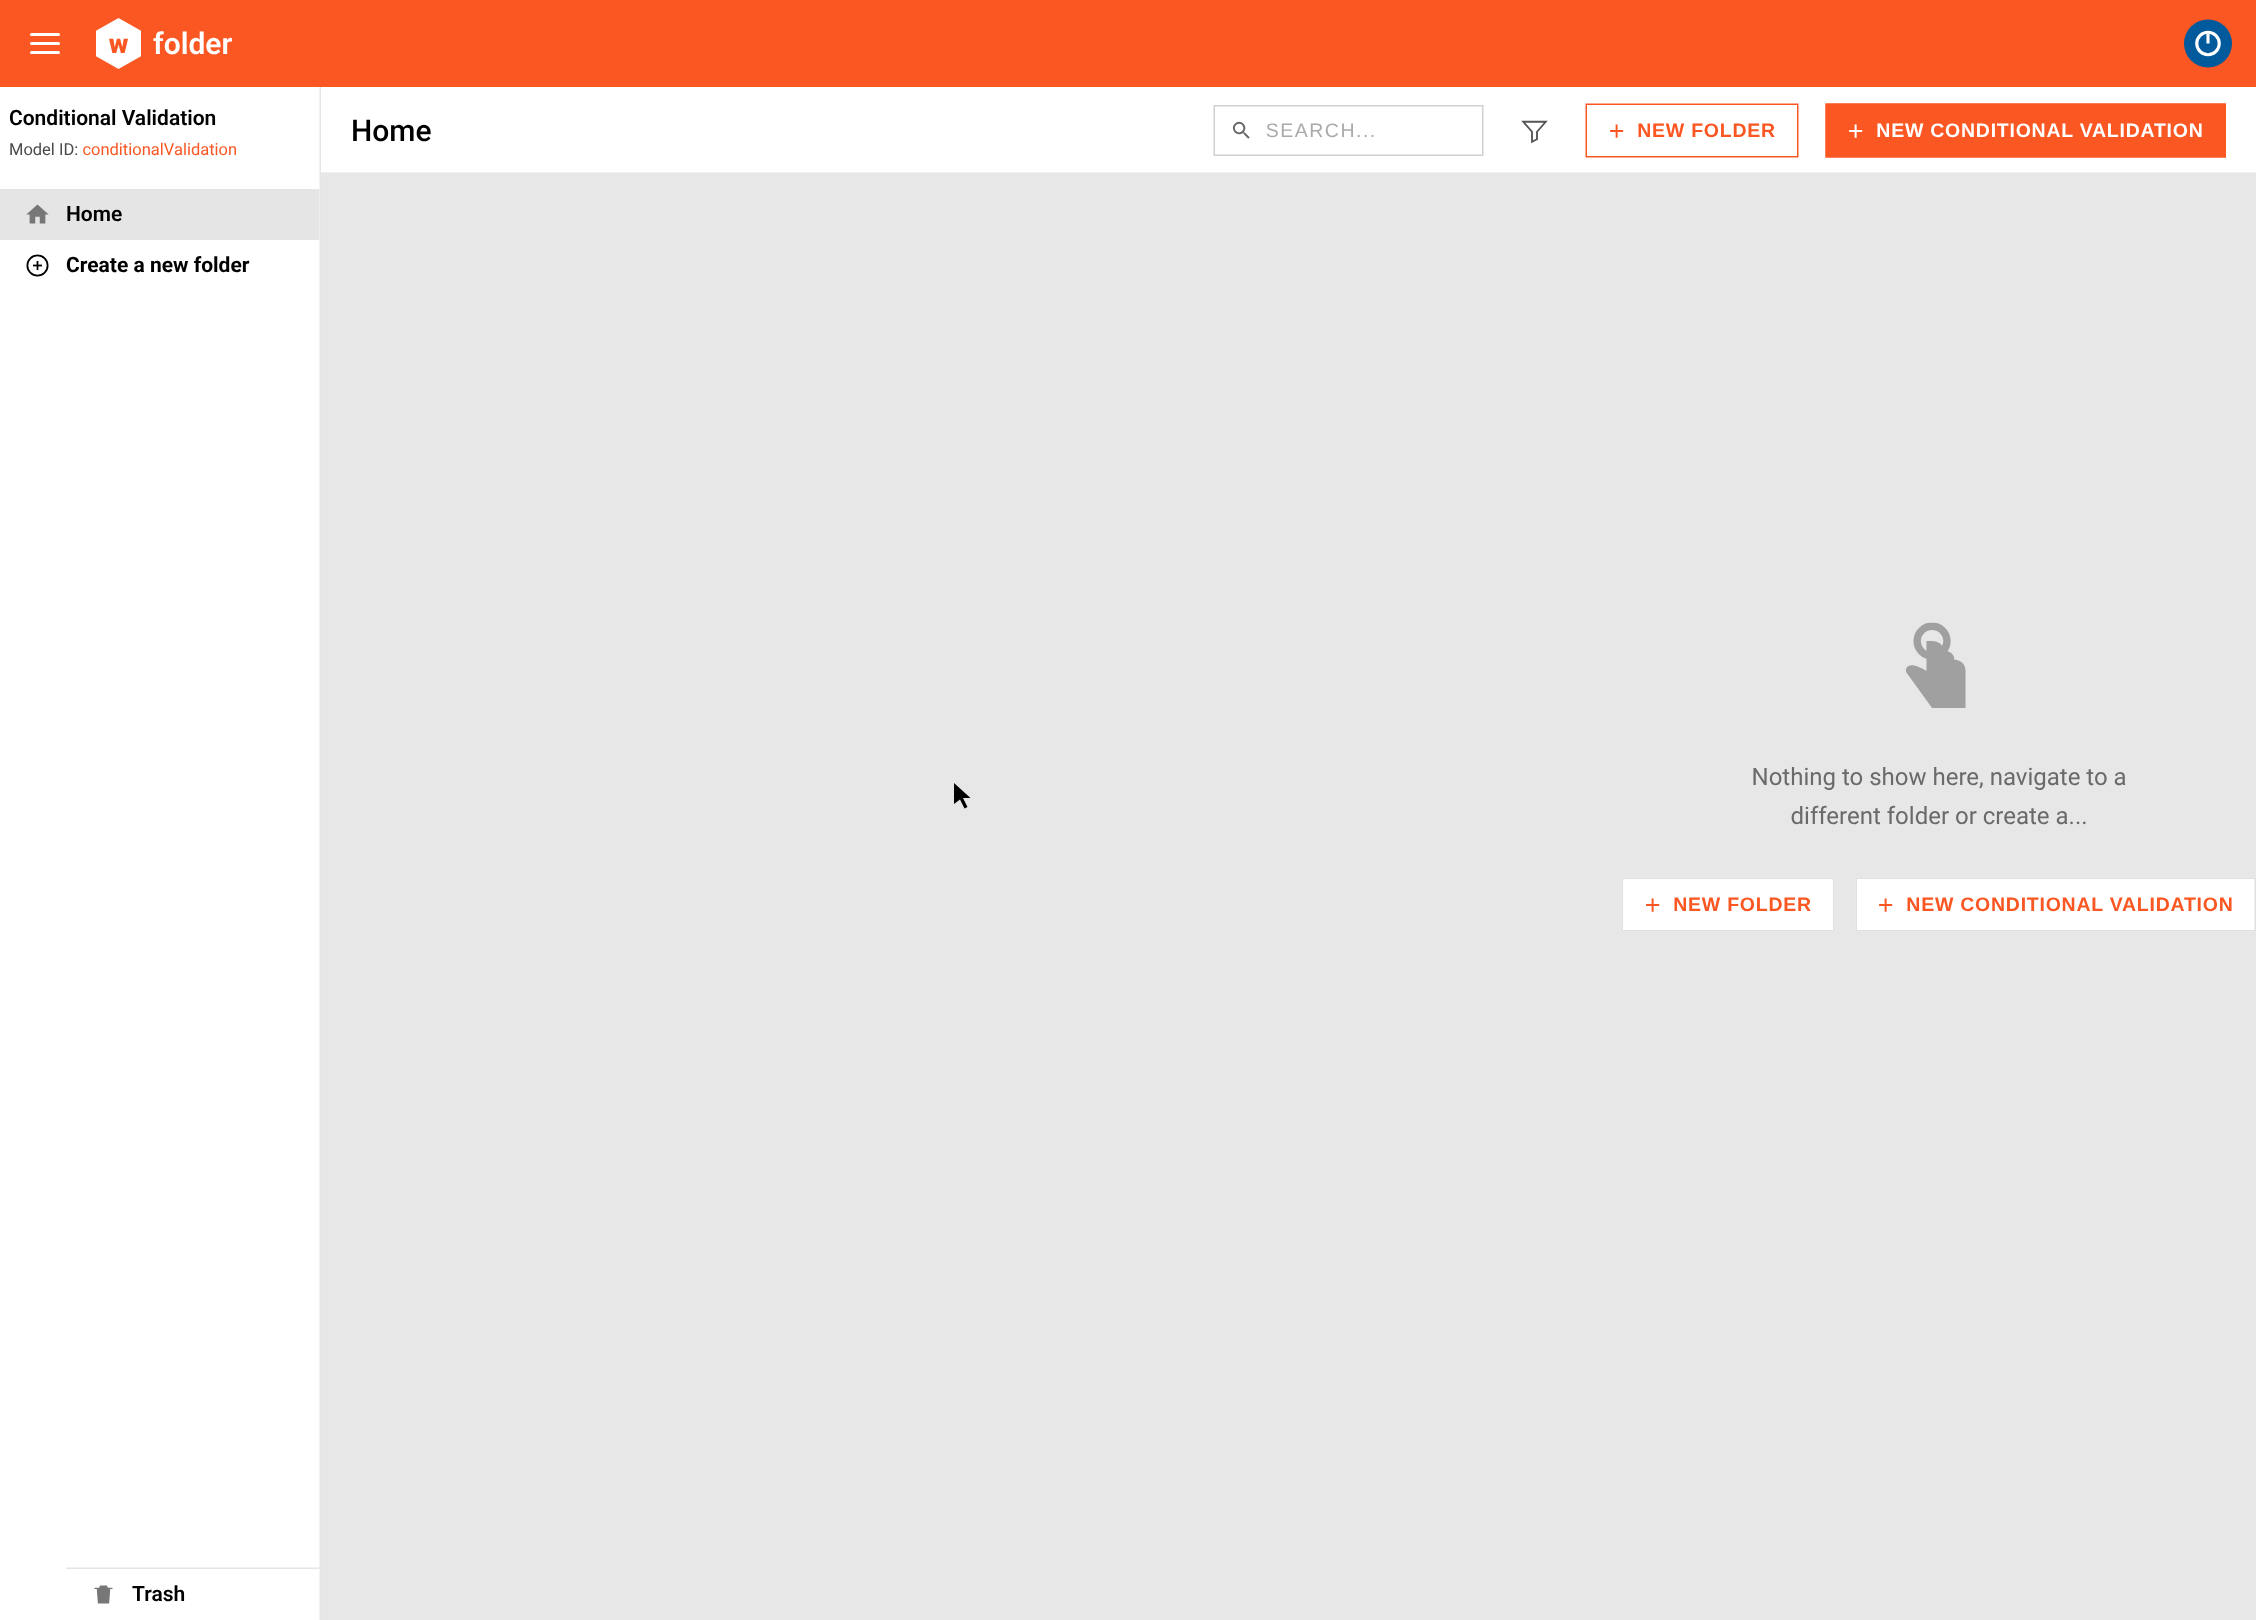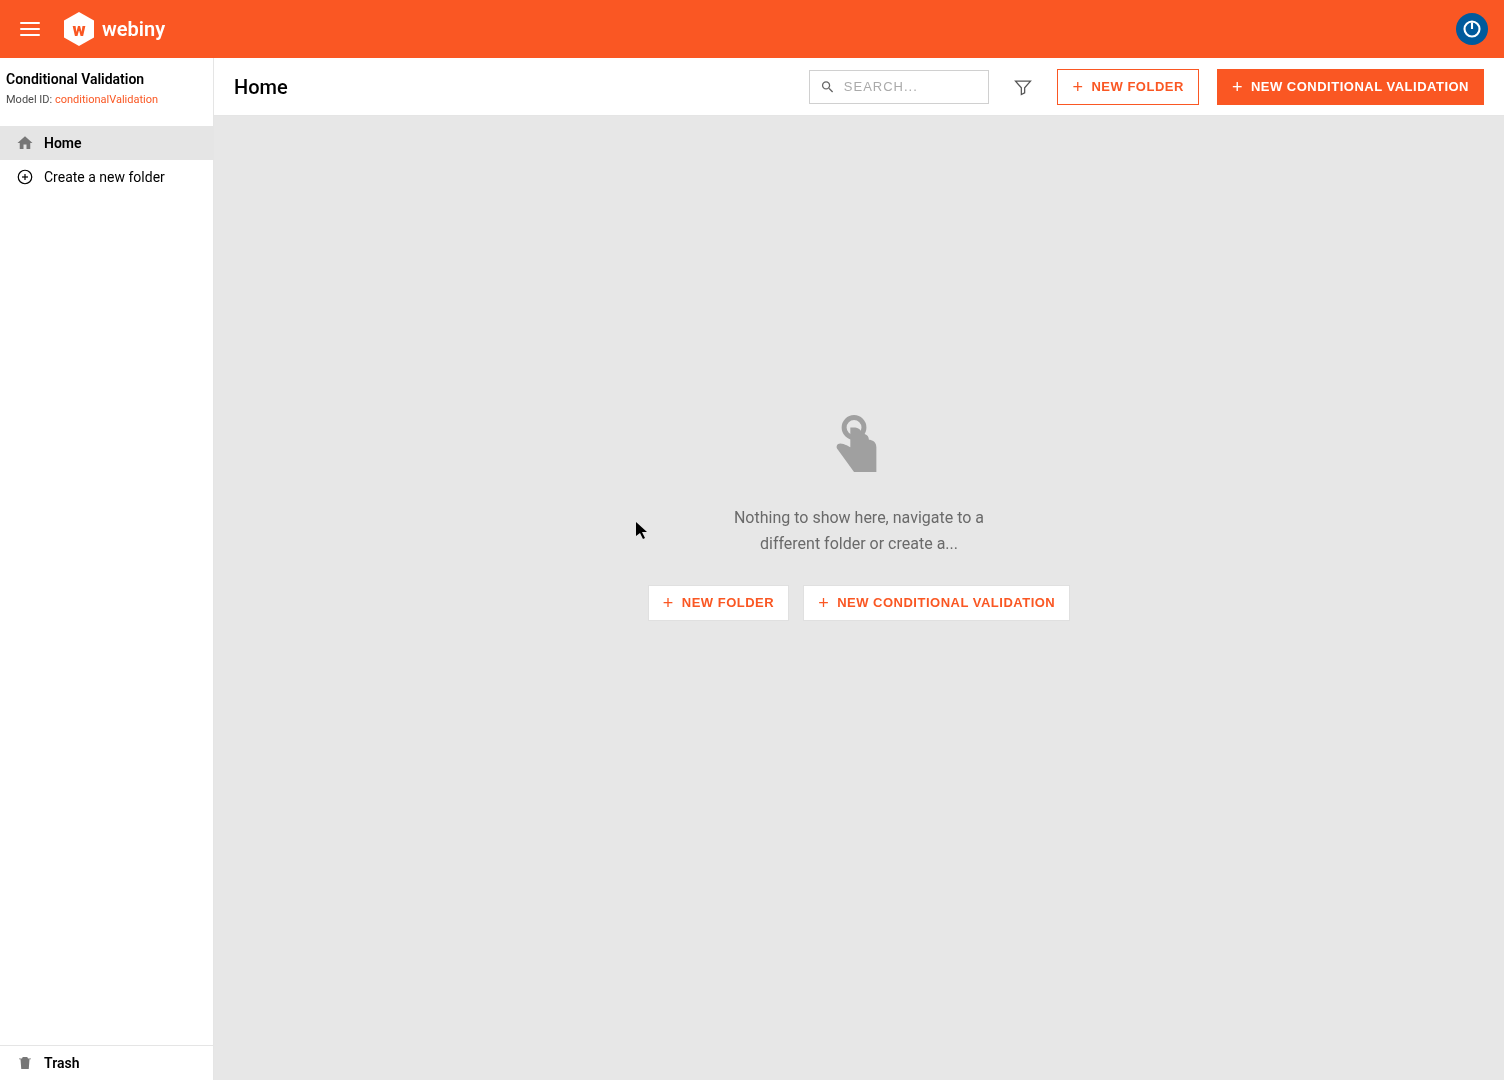--- a/index.html
+++ b/index.html
@@ -41,22 +41,22 @@
     .model-id { font-size: 11px; color: #4a4a4a; margin-top: 6px; }
     .model-id-value { color: #FA5723; }
     .nav { margin-top: 12px; flex: 1; }
     .nav-item {
       display: flex; align-items: center; gap: 10px;
       padding: 8px 16px; font-size: 14px; font-weight: 600;
       cursor: pointer; color: #000;
     }
     .nav-item.active { background: #e5e5e5; }
     .nav-icon { width: 18px; height: 18px; fill: #777; }
-    .nav-create { font-weight: 400; }
-    .sidebar-footer { border-top: 1px solid #e5e5e5; }
+    .nav-create { font-weight: 700; }
+    .sidebar-footer { border-top: 1px solid #e5e5e5; margin-left: 44px; }
     
     .main { flex: 1; display: flex; flex-direction: column; background: #e7e7e7; }
     .main-header {
       height: 58px; background: #fff; border-bottom: 1px solid #e5e5e5;
       display: flex; align-items: center; padding: 0 20px; gap: 18px;
     }
     .breadcrumb { font-size: 20px; font-weight: 500; flex: 0 0 auto; }
     .spacer { flex: 1; }
     .search {
       display: flex; align-items: center; gap: 8px;
@@ -72,42 +72,42 @@
     .filter-icon { width: 20px; height: 20px; stroke: #555; fill: none; stroke-width: 1.5; }
     
     .btn {
       height: 36px; padding: 0 14px; display: inline-flex; align-items: center; gap: 8px;
       font-size: 13px; font-weight: 600; letter-spacing: 0.5px; cursor: pointer;
       border: 1px solid #FA5723; background: #fff; color: #FA5723; text-transform: uppercase;
     }
     .btn.primary { background: #FA5723; color: #fff; }
     .btn .plus { font-size: 18px; font-weight: 400; line-height: 1; }
     
-    .content { flex: 1; display: flex; align-items: center; justify-content: center; flex-direction: column; }
+    .content { flex: 1; display: flex; align-items: flex-end; justify-content: center; flex-direction: column; }
     .empty { display: flex; flex-direction: column; align-items: center; margin-top: -160px; }
     .empty-icon { width: 50px; height: 62px; fill: #a0a0a0; margin-bottom: 28px; }
     .empty-text { color: #6a6a6a; font-size: 16px; text-align: center; line-height: 1.6; max-width: 260px; margin-bottom: 28px; }
     .empty-actions { display: flex; gap: 14px; }
     .btn.ghost { border: 1px solid #e0e0e0; }
     
     .cursor { position: absolute; left: 636px; top: 522px; width: 14px; height: 18px; pointer-events: none; }
   </style>
 </head>
 <body>
 
 <div class="topbar">
   <div class="topbar-left">
     <div class="hamburger">
       <span></span>
         <span></span>
         <span></span>
     </div>
     <div class="logo">
       <div class="logo-badge">w</div>
-      <span>webiny</span>
+      <span>folder</span>
     </div>
   </div>
   <div class="avatar">
     <svg viewBox="0 0 24 24">
         <circle cx="12" cy="12" r="9" fill="none" stroke="#fff" stroke-width="2.5"></circle>
         <line x1="12" y1="4" x2="12" y2="12" stroke="#fff" stroke-width="2.5"></line>
       </svg>
   </div>
 </div>
 

